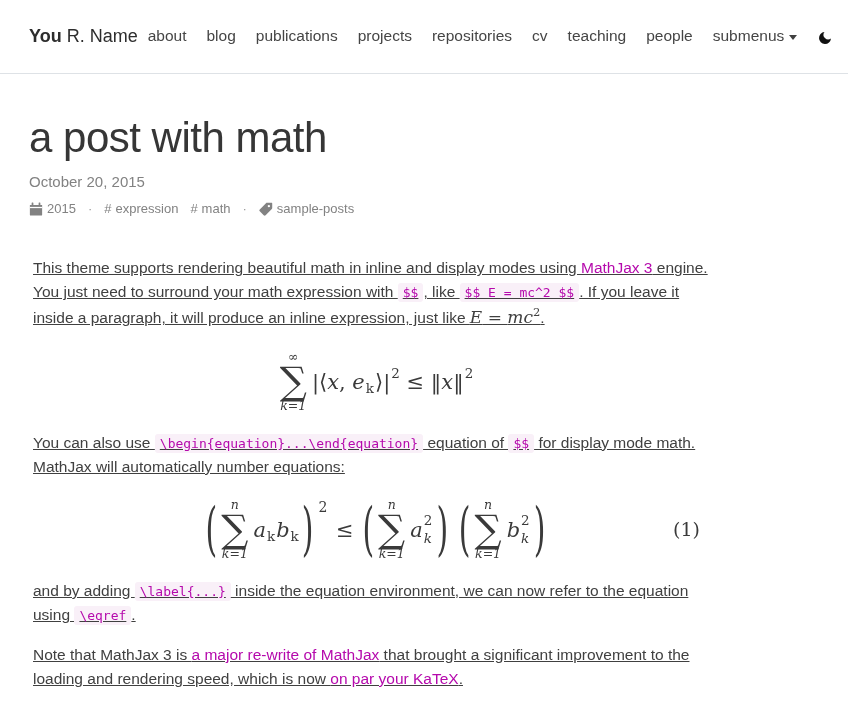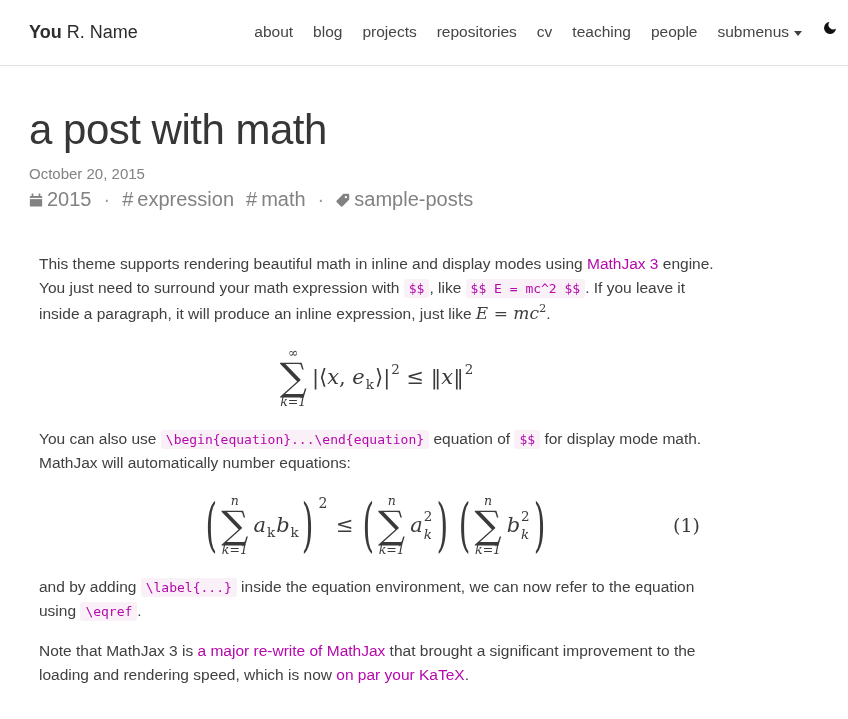--- a/index.html
+++ b/index.html
@@ -17,38 +17,38 @@
     overflow: hidden;
     background: #fff;
     color: var(--text);
     font-family: "Liberation Sans", "DejaVu Sans", sans-serif;
     font-size: 15.5px;
     line-height: 1.55;
   }
 
   
   .navbar {
-    height: 66px;
+    height: 74px;
     display: flex;
     align-items: center;
     justify-content: space-between;
-    padding: 0 8px 0 29px;
+    padding: 0 32px 0 29px;
     border-bottom: 1px solid var(--border);
     background: #fff;
   }
   .brand {
     font-size: 18px;
     color: #2d2d2d;
     text-decoration: none;
     white-space: nowrap;
   }
   .brand b { font-weight: 700; }
   .nav {
     display: flex;
-    align-items: flex-start;
+    align-items: center;
     list-style: none;
     margin: 0; padding: 0;
   }
   .nav a.nav-link {
     display: inline-block;
     padding: 4px 10px;
     font-size: 15.5px;
     color: #454545;
     text-decoration: none;
     white-space: nowrap;
@@ -86,37 +86,38 @@
   }
   .post-date {
     color: var(--muted);
     font-size: 15px;
     line-height: 1.4;
   }
   .post-meta {
     display: flex;
     align-items: center;
     gap: 12px;
+    margin-top: 7px;
     color: var(--muted);
-    font-size: 20px;
+    font-size: 13px;
   }
   .meta-item {
     display: inline-flex;
     align-items: center;
     gap: 4px;
     color: var(--muted);
     text-decoration: none;
     white-space: nowrap;
   }
   .meta-item svg { width: 14px; height: 14px; fill: var(--muted); }
   .meta-sep { color: #9a9a9a; }
 
   
   article { margin-top: 37px; }
-  article p { margin: 0 0 16px 10px; }
+  article p { margin: 0 0 16px 4px; text-decoration: underline; }
   code.iln {
     font-family: "DejaVu Sans Mono", "Liberation Mono", monospace;
     font-size: 13px;
     color: var(--accent);
     background: var(--code-bg);
     padding: 2px 5px;
     border-radius: 3px;
     white-space: pre;
   }
   a.lnk { color: var(--accent); text-decoration: none; }
@@ -201,20 +202,21 @@
   }
 </style>
 </head>
 <body>
 
 <header class="navbar">
   <a class="brand" href="#"><b>You</b><span> R. Name</span></a>
   <nav class="nav">
     <a class="nav-link" href="#">about</a>
     <a class="nav-link" href="#">blog</a>
+    <a class="nav-link" href="#">publications</a>
     <a class="nav-link" href="#">projects</a>
     <a class="nav-link" href="#">repositories</a>
     <a class="nav-link" href="#">cv</a>
     <a class="nav-link" href="#">teaching</a>
     <a class="nav-link" href="#">people</a>
     <a class="nav-link" href="#"><span>submenus</span><span class="caret"></span></a>
     <button class="moon-btn">
       <svg viewBox="0 0 24 24" aria-hidden="true">
           <path d="M21 12.79A9 9 0 1 1 11.21 3 7 7 0 0 0 21 12.79z"></path>
         </svg>

